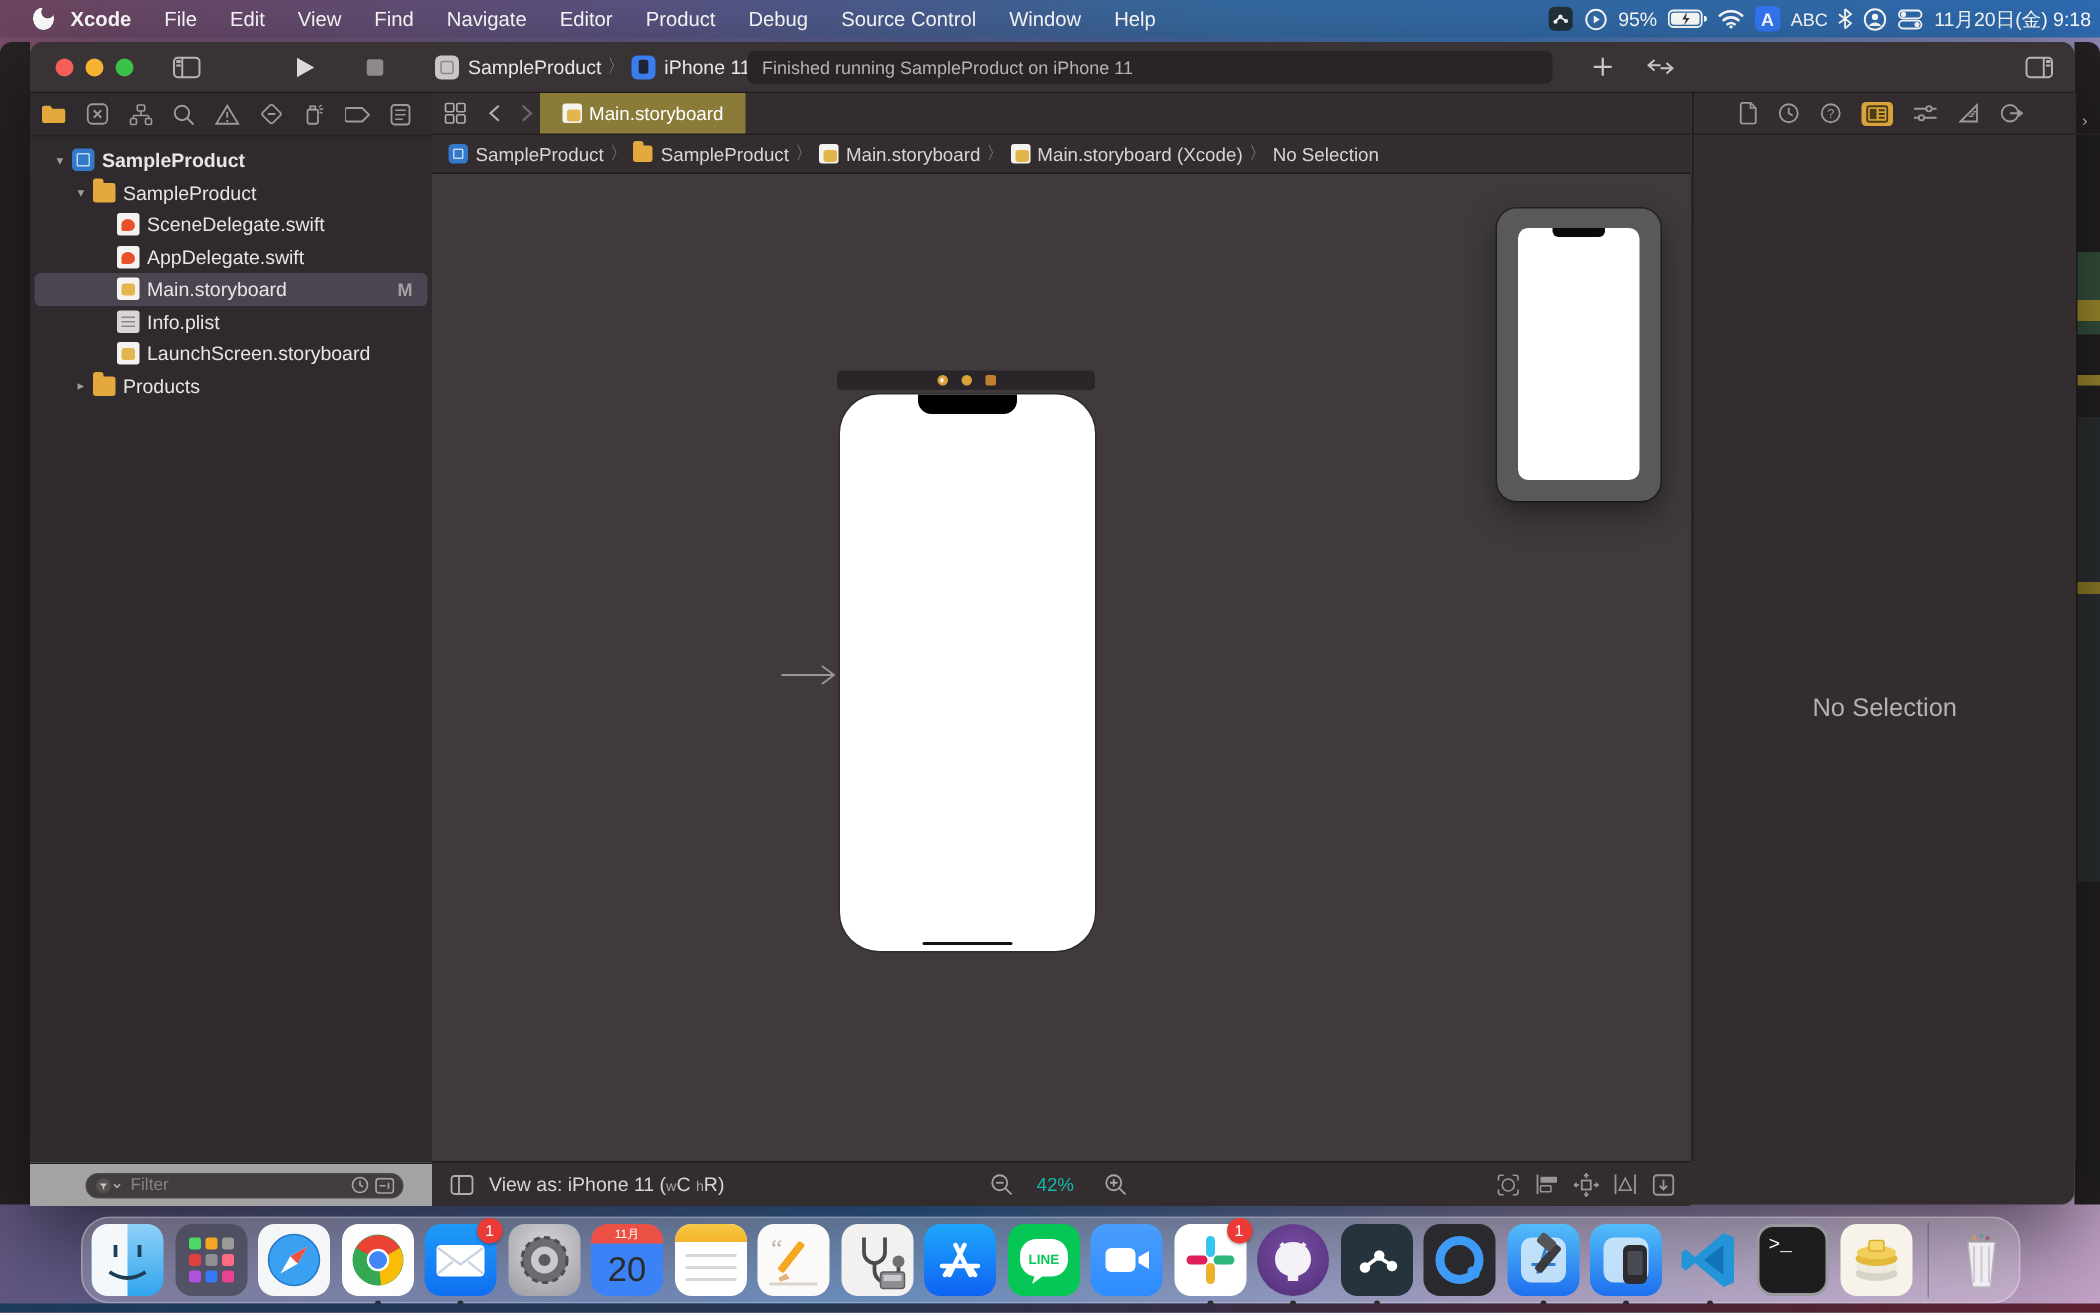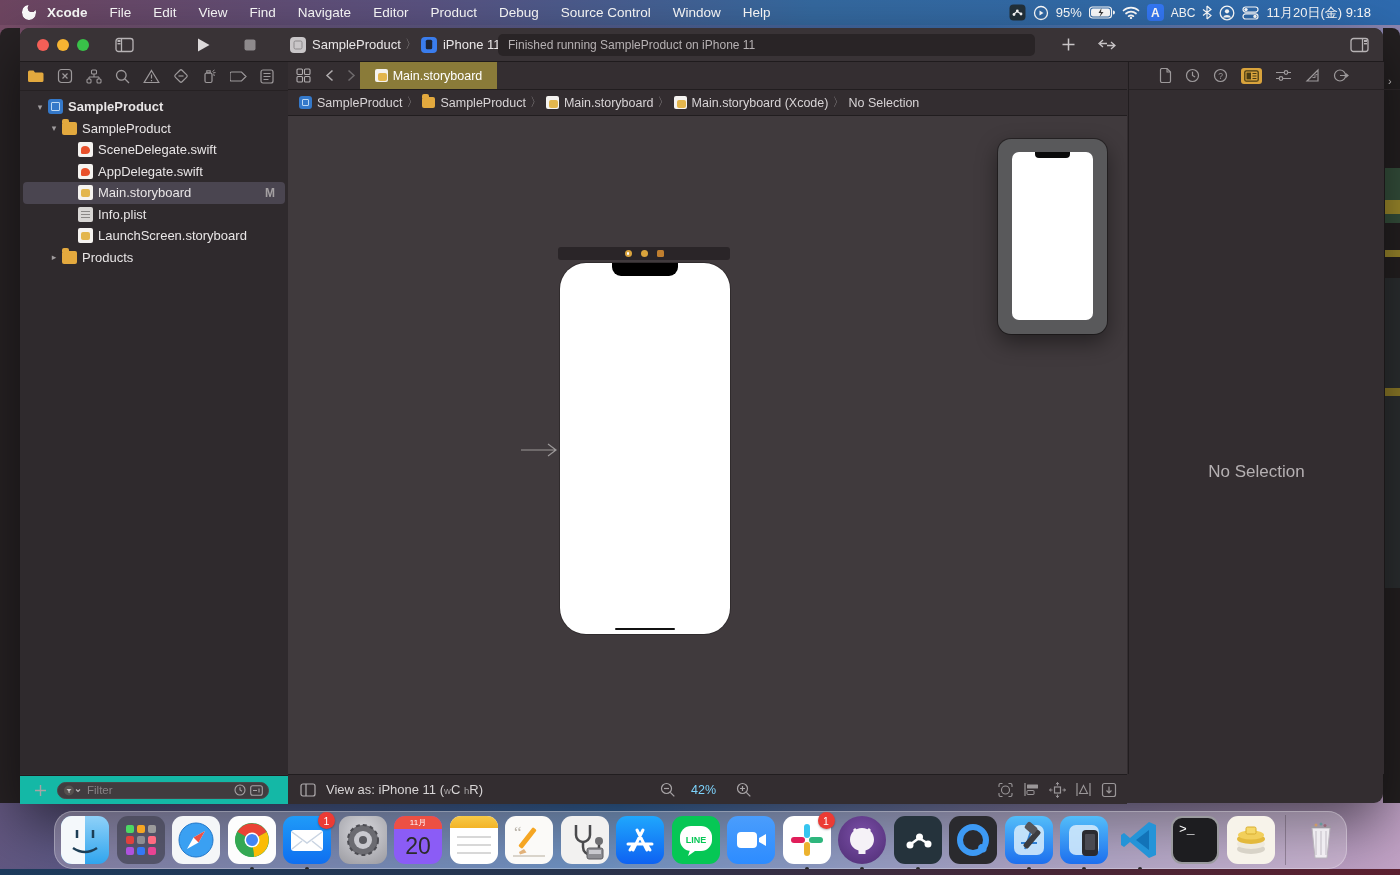--- a/index.html
+++ b/index.html
@@ -5,21 +5,21 @@
   html,body{margin:0;padding:0;}
   body{width:1400px;height:875px;overflow:hidden;font-family:"Liberation Sans",sans-serif;
        background:linear-gradient(115deg,#7a4e68 0%,#5b5a88 28%,#3a6fae 55%,#8f87b2 78%,#c3a3c6 100%);}
   .abs{position:absolute;}
   
   #menubar{left:0;top:0;width:1400px;height:25px;
     background:linear-gradient(90deg,#6d4560 0%,#5a5280 30%,#35699f 58%,#2e6bb0 100%);
     display:flex;align-items:center;color:#fff;font-size:13.5px;}
   #menubar .mitem{padding:0 11px;white-space:nowrap;}
   #menubar .appname{font-weight:bold;}
-  #menu-right{margin-left:auto;display:flex;align-items:center;gap:7px;padding-right:29px;font-size:13px;}
+  #menu-right{margin-left:auto;display:flex;align-items:center;gap:7px;padding-right:6px;font-size:13px;}
   .apple{width:14px;height:15px;margin-left:22px;background:#fff;
     -webkit-mask:radial-gradient(circle at 70% 20%, transparent 4px, black 4.5px);
     border-radius:45% 45% 48% 48%;}
   .mb-ic{display:inline-flex;align-items:center;justify-content:center;}
   
   #behind-left{left:0;top:28px;width:20px;height:775px;background:#272224;border-radius:8px 0 0 0;}
   #behind-right{left:1383px;top:28px;width:17px;height:775px;background:#242021;border-radius:0 8px 0 0;}
   #behind-right .code{position:absolute;left:2px;width:15px;}
   
   #window{left:20px;top:28px;width:1363px;height:775px;background:#332d30;border-radius:9px;
@@ -50,41 +50,41 @@
   .fi-story:after{content:"";position:absolute;left:3px;top:4px;width:9px;height:8px;background:#e3b64d;border-radius:2px;}
   .fi-plist{background:#d8d6d4;}
   .fi-plist:after{content:"";position:absolute;left:3px;top:4px;width:9px;height:1.5px;background:#8a8886;
     box-shadow:0 3px 0 #8a8886,0 6px 0 #8a8886;}
   .fi-folder{position:absolute;inset:1px 0;background:#e3a93e;border-radius:2px;}
   .fi-folder:before{content:"";position:absolute;left:0;top:-3px;width:7px;height:4px;background:#e3a93e;border-radius:2px 2px 0 0;}
   .fi-assets{background:#5aa7c7;}
   .fi-proj{position:absolute;inset:0;background:#3478c9;border-radius:3px;}
   .fi-proj:after{content:"";position:absolute;inset:3px;border:1px solid #bcd7f2;border-radius:1px;}
   
-  #nav-filter{position:absolute;left:0;top:713px;width:268px;height:28px;background:#14b8a6;
+  #nav-filter{position:absolute;left:0;top:713px;width:268px;height:28px;background:#a3a3a3;
     border-top:1px solid #211d1f;display:flex;align-items:center;}
   #filter-field{margin-left:10px;width:212px;height:17px;background:#413c3f;border:1px solid #4b4649;
     border-radius:9px;display:flex;align-items:center;padding:0 5px;box-sizing:border-box;}
   #filter-field input{background:transparent;border:none;outline:none;color:#cfcbcd;font-size:11.5px;width:120px;
     font-family:"Liberation Sans",sans-serif;}
   #filter-field input::placeholder{color:#878285;}
   
   #editor{left:268px;top:34px;width:839px;height:712px;background:#403a3d;}
   #tabstrip{position:absolute;left:0;top:0;width:839px;height:27px;background:#342e31;border-bottom:1px solid #211d1f;
     display:flex;align-items:center;}
   #tab-active{position:absolute;left:72px;top:0;width:137px;height:27px;background:#8a7b39;display:flex;
     align-items:center;justify-content:center;gap:5px;color:#fff;font-size:12.5px;}
   #jumpbar{position:absolute;left:0;top:28px;width:839px;height:26px;background:#332d30;border-bottom:1px solid #211d1f;
     display:flex;align-items:center;padding-left:11px;box-sizing:border-box;font-size:12.5px;color:#d8d4d6;}
   .bc-ic{width:13px;height:13px;position:relative;margin-right:5px;flex:none;}
   #canvas{position:absolute;left:0;top:55px;width:839px;height:662px;background:#403a3d;overflow:hidden;}
   #editor-bottom{position:absolute;left:0;top:712px;width:839px;height:29px;background:#332d30;
     border-top:1px solid #211d1f;display:flex;align-items:center;color:#d8d5d6;font-size:13px;}
   .small-cap{font-size:9.5px;color:#a8a4a6;}
-  .zoomtxt{color:#7dd3fc;font-size:12.5px;}
+  .zoomtxt{color:#14b8a6;font-size:12.5px;}
   
   #scene-dock{position:absolute;left:270px;top:130px;width:172px;height:13px;background:#2a2528;border-radius:3px;
     display:flex;align-items:center;justify-content:center;gap:9px;}
   .sd-dot{width:7px;height:7px;border-radius:50%;background:#d9a33c;position:relative;}
   .sd-dot.dot-center:after{content:"";position:absolute;left:2.2px;top:2.2px;width:2.6px;height:2.6px;border-radius:50%;background:#fff;}
   .sd-sq{width:7px;height:7px;border-radius:1.5px;background:#c07f2f;}
   #phone{position:absolute;left:272px;top:146px;width:170px;height:371px;background:#fff;border-radius:26px;
     box-shadow:0 0 0 1px rgba(0,0,0,.25);}
   #notch{position:absolute;left:52px;top:0;width:66px;height:13px;background:#000;border-radius:0 0 9px 9px;}
   #home-indicator{position:absolute;left:55px;bottom:4px;width:60px;height:2.5px;background:#111;border-radius:2px;}
@@ -648,21 +648,21 @@
 
   <div class="dk" style="background:radial-gradient(circle at 50% 35%,#d9d9de,#9a9aa0);">
     <svg width="48" height="48" viewBox="0 0 48 48">
         <circle cx="24" cy="24" r="15" fill="#6b6b71"></circle>
         <circle cx="24" cy="24" r="15" fill="none" stroke="#4c4c52" stroke-width="2" stroke-dasharray="4 3"></circle>
         <circle cx="24" cy="24" r="9" fill="#c9c9cf"></circle>
         <circle cx="24" cy="24" r="4" fill="#5a5a60"></circle>
       </svg>
   </div>
 
-  <div class="dk" style="background:#8b5cf6;overflow:hidden;">
+  <div class="dk" style="background:#3b82f6;overflow:hidden;">
     <div style="position:absolute;left:0;top:0;width:48px;height:13px;background:#ec5044;color:#fff;font-size:8px;text-align:center;line-height:13px;">11月</div>
     <div style="position:absolute;left:0;top:13px;width:48px;height:35px;color:#2b2b2b;font-size:23px;text-align:center;line-height:34px;">20</div>
   </div>
 
   <div class="dk" style="background:#fff;overflow:hidden;">
     <div style="position:absolute;left:0;top:0;width:48px;height:12px;background:linear-gradient(180deg,#f7c948,#f3b427);"></div>
     <div style="position:absolute;left:7px;top:20px;width:34px;height:2px;background:#d8d8d8;box-shadow:0 8px 0 #d8d8d8,0 16px 0 #d8d8d8;"></div>
 
   </div>
 

